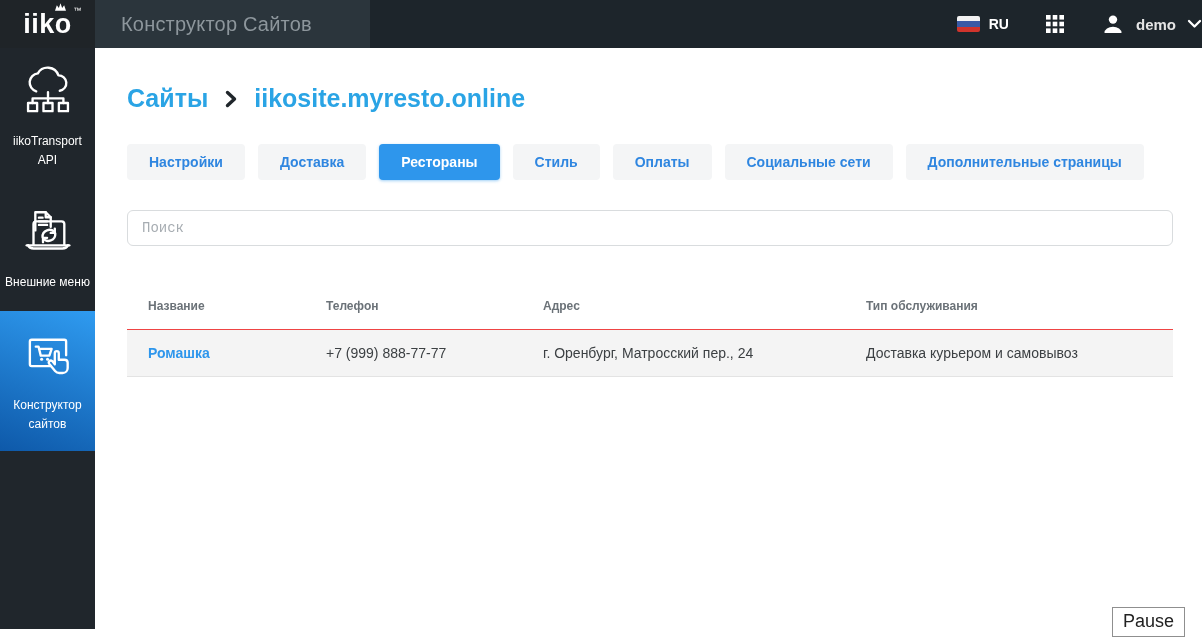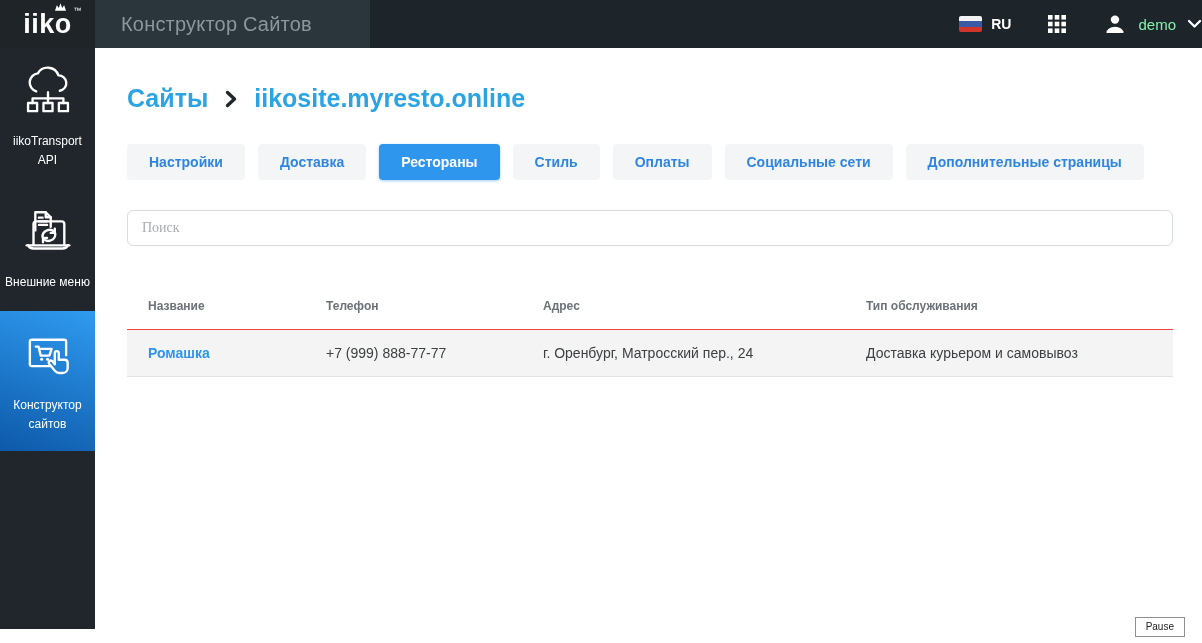--- a/index.html
+++ b/index.html
@@ -16,21 +16,21 @@
   .app-title { color:#8d969c; font-size:20px; font-weight:500; letter-spacing:0.2px; }
   .topbar-spacer { flex:1; }
   .topbar-right { display:flex; align-items:center; gap:36px; }
   .lang { display:flex; align-items:center; gap:9px; cursor:pointer; }
   .flag { width:23px; height:16px; border-radius:2px; overflow:hidden; display:flex; flex-direction:column; }
   .flag span { flex:1; }
   .flag .w { background:#f2f2f2; } .flag .b { background:#3a5aa5; } .flag .r { background:#d0342c; }
   .lang-code { color:#fff; font-size:14px; font-weight:600; }
   .apps-btn { cursor:pointer; display:flex; align-items:center; }
   .user { display:flex; align-items:center; gap:11px; cursor:pointer; }
-  .user-name { color:#86efac; font-size:15px; font-weight:400; }
+  .user-name { color:#e5e5e5; font-size:15px; font-weight:700; }
 
   
   .layout { display:flex; height:581px; }
 
   
   .sidebar { width:95px; min-width:95px; background:#20262c; display:flex; flex-direction:column; }
   .nav-item { display:flex; flex-direction:column; align-items:center; justify-content:center; text-align:center;
     color:#fff; cursor:pointer; padding:10px 4px; }
   .nav-item .nav-icon { margin-bottom:10px; display:flex; }
   .nav-item .nav-label { font-size:12px; line-height:1.6; font-weight:500; }
@@ -44,33 +44,33 @@
   .crumb { font-size:25px; font-weight:700; color:#2aa4e5; cursor:pointer; }
   .crumb-current { cursor:default; }
 
   .tabs { display:flex; gap:13px; margin-top:31px; }
   .tab { height:36px; display:flex; align-items:center; padding:0 22px; border-radius:4px;
     background:#f4f5f6; color:#2f86e0; font-size:14px; font-weight:600; cursor:pointer; white-space:nowrap; }
   .tab.active { background:#2e96ec; color:#fff; box-shadow:0 1px 3px rgba(46,150,236,.45); }
 
   .search-wrap { margin-top:30px; }
   .search-input { width:100%; height:36px; border:1px solid #d9dcde; border-radius:6px;
-    padding:0 14px; font-size:14px; color:#8b5cf6; outline:none; font-family:Liberation Serif, serif; }
+    padding:0 14px; font-size:14px; color:#8b5cf6; outline:none; font-family:Liberation Mono, monospace; }
   .search-input::placeholder { color:#a7adb2; }
 
   .table { margin-top:37px; }
   .trow { display:grid; grid-template-columns:178px 217px 323px 1fr; align-items:center; }
   .thead { height:46px; }
   .thead .cell { font-size:12px; font-weight:700; color:#6b7278; }
   .tbody-row { height:48px; background:#f4f4f4; border-top:1px solid #ef4444; border-bottom:1px solid #e3e3e3; }
   .cell { padding-left:21px; font-size:14px; color:#3c4043; white-space:nowrap; overflow:hidden; }
   .cell-link { color:#2e96ec; font-weight:700; cursor:pointer; }
 
   .pause-btn { position:fixed; right:17px; bottom:6px; background:#fff; border:1px solid #8f8f8f;
-    padding:3px 10px 4px; font-size:10px; color:#222; font-family:inherit; cursor:pointer; }
+    padding:3px 10px 4px; font-size:18px; color:#222; font-family:inherit; cursor:pointer; }
 
   svg { display:block; }
 </style>
 </head>
 <body>
 
 <header class="topbar">
   <div class="logo-block">
     <span class="logo-text">
       <span>iiko</span>

